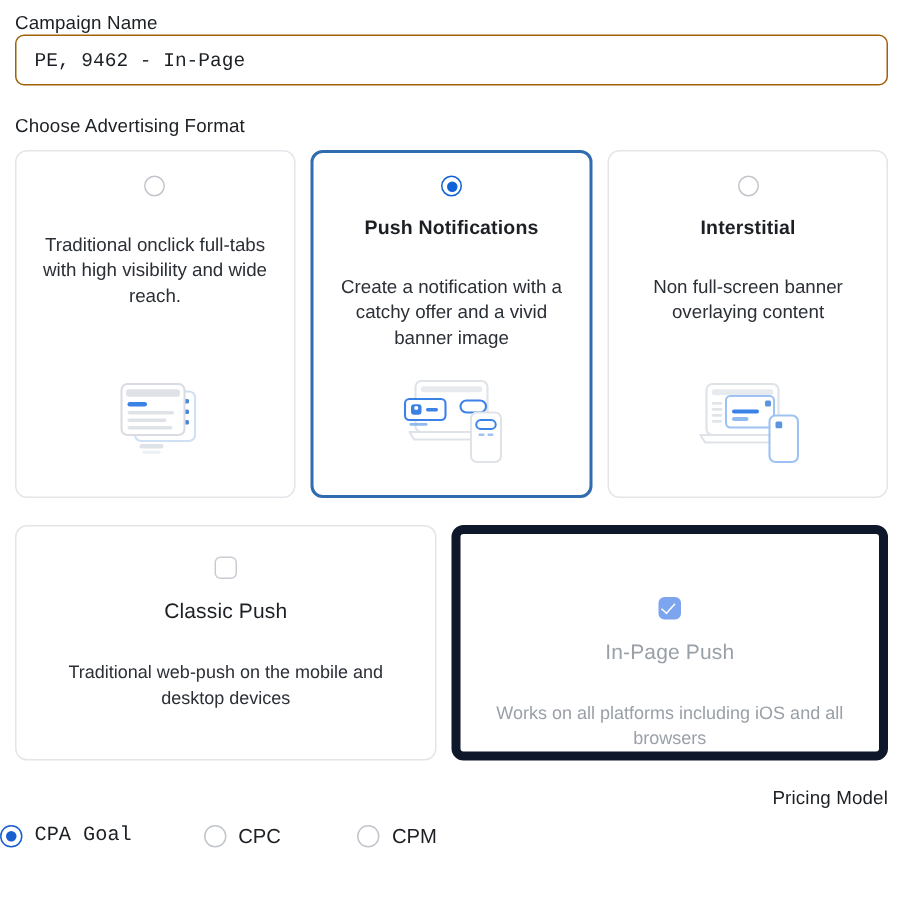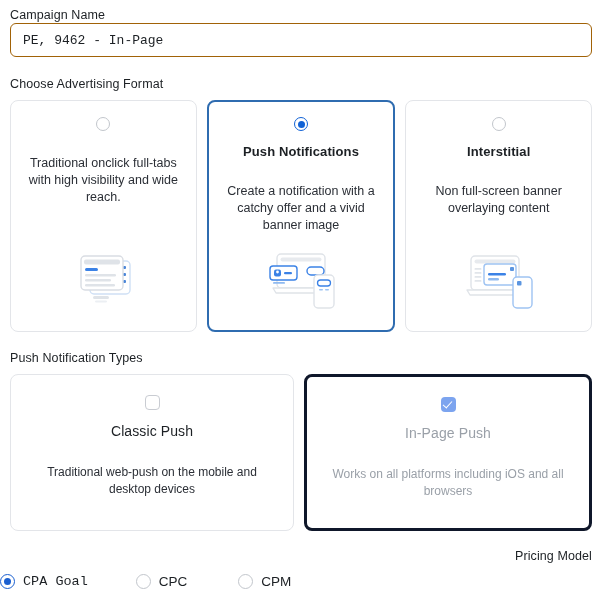--- a/index.html
+++ b/index.html
@@ -122,21 +122,22 @@
     height: 157px;
     border: 1px solid #e3e5e9;
     border-radius: 8px;
     background: #fff;
     display: flex;
     flex-direction: column;
     align-items: center;
     padding: 20px 14px 0;
   }
   .push-card.muted {
-    border: 3px solid #0f172a;
+    border: 6px solid #0f172a;
+    justify-content: flex-end;
   }
   .check-box {
     width: 15px; height: 15px;
     border: 1.4px solid #c9ccd2;
     border-radius: 4px;
     background: #fff;
     flex: none;
   }
   .check-box.on {
     border: none;
@@ -289,21 +290,20 @@
             <rect x="52" y="26" width="19" height="31" rx="4" fill="#fff" stroke="#9ec3f2" stroke-width="1.4"></rect>
             <rect x="56" y="30" width="4.5" height="4.5" rx="1" fill="#5b95e0"></rect>
           </svg>
         </div>
       </div>
 
     </div>
   </div>
 
   <div class="push-block">
-    <div class="section-label">Push Notification Types</div>
 
     <div class="push-row">
 
       <div class="push-card">
         <span class="check-box"></span>
         <div class="push-title">Classic Push</div>
         <div class="push-desc">Traditional web-push on the mobile and desktop devices</div>
       </div>
 
       <div class="push-card muted">

